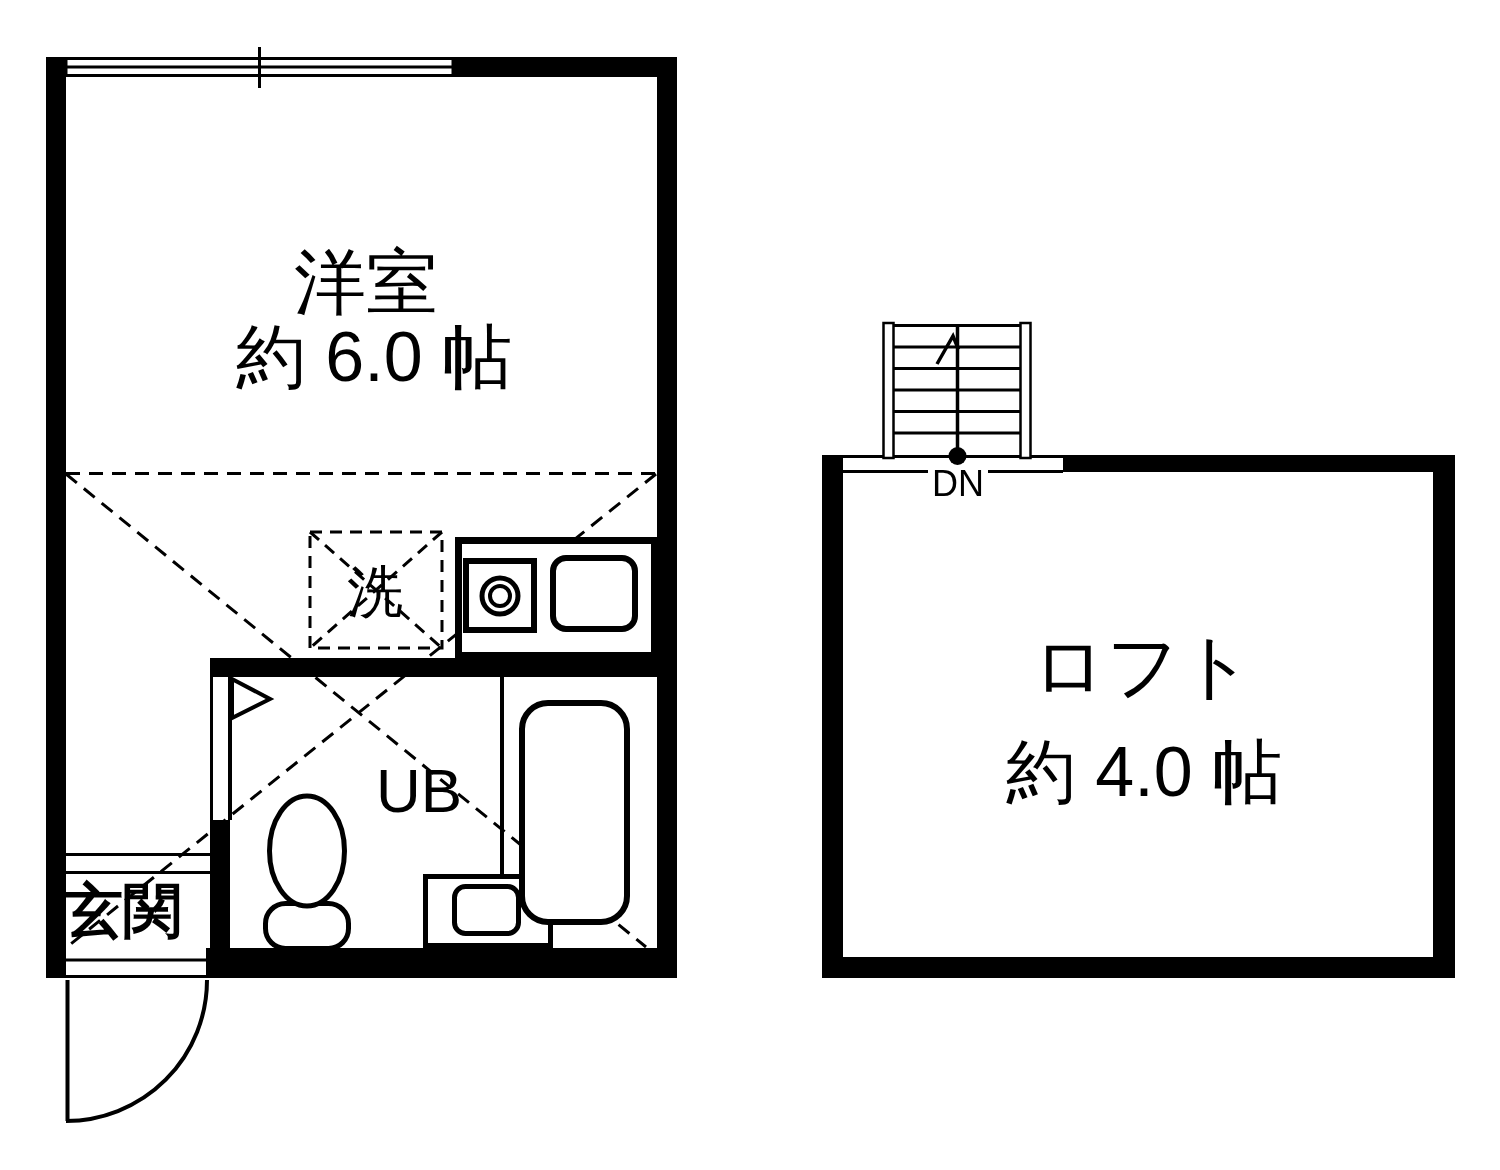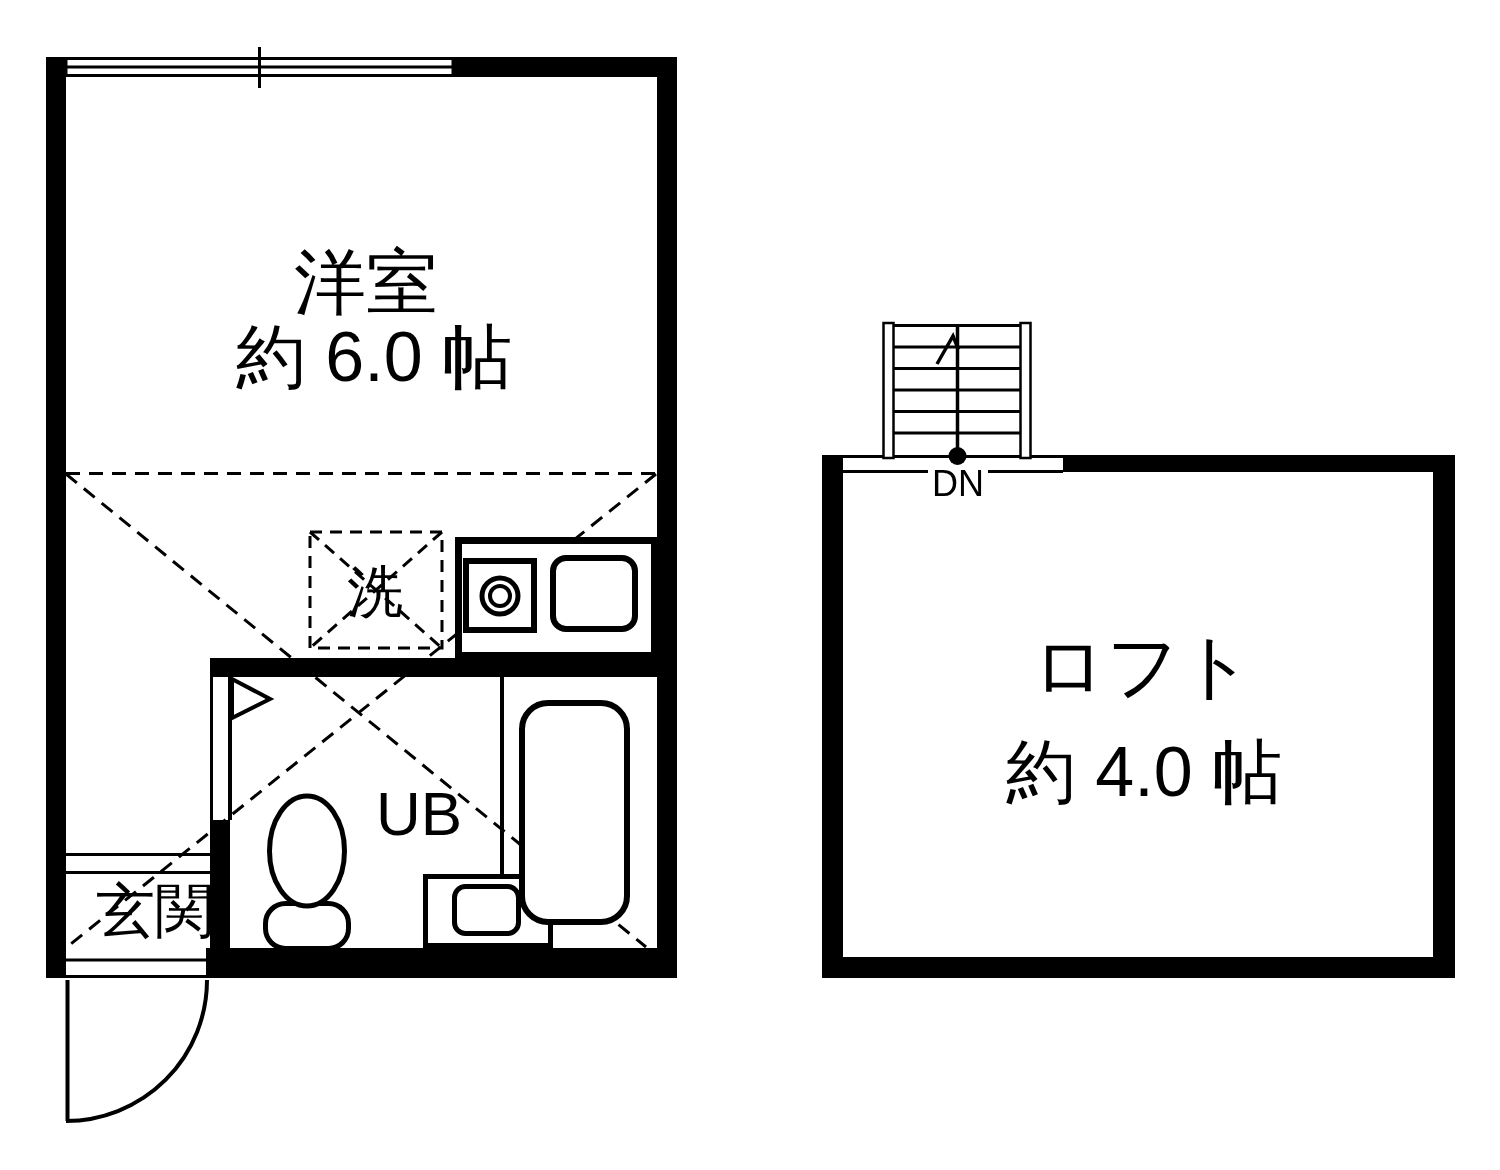--- a/index.html
+++ b/index.html
@@ -4,21 +4,21 @@
 <style>
   html,body{margin:0;padding:0;background:#ffffff;}
   .canvas{position:relative;width:1500px;height:1170px;background:#ffffff;overflow:hidden;
           font-family:"Liberation Sans","DejaVu Sans",sans-serif;color:#000;padding-left:11px;}
   .canvas svg{position:absolute;left:0;top:0;}
   .lbl{position:absolute;transform:translate(-50%,-50%);white-space:nowrap;color:#000;
        text-align:center;line-height:1;}
   .room-name{font-size:72px;}
   .room-size{font-size:70px;}
   .genkan{font-size:59px;}
-  .ub{font-size:62px;margin-top:23px;}
+  .ub{font-size:62px;}
   .sen{font-size:56px;}
   .dn{font-size:36px;}
 </style>
 </head>
 <body>
 
 <div class="canvas">
 
 <svg width="1500" height="1170" viewBox="0 0 1500 1170">
 
@@ -92,20 +92,20 @@
 
 </svg>
 
 <div class="lbl room-name" style="left:366px;top:282px;">洋室</div>
 <div class="lbl room-size" style="left:364px;top:357px;margin-left:10px;">約 6.0 帖</div>
 
 <div class="lbl sen" style="left:375px;top:592px;">洗</div>
 
 <div class="lbl ub" style="left:419px;top:791px;">UB</div>
 
-<div class="lbl genkan" style="left:155px;top:911px;">玄関</div>
+<div class="lbl genkan" style="left:123px;top:911px;font-weight:bold;">玄関</div>
 
 <div class="lbl dn" style="left:958px;top:484px;">DN</div>
 
 <div class="lbl room-name" style="left:1143px;top:666px;">ロフト</div>
 <div class="lbl room-size" style="left:1144px;top:751px;margin-top:21px;">約 4.0 帖</div>
 
 </div>
 
 </body></html>

